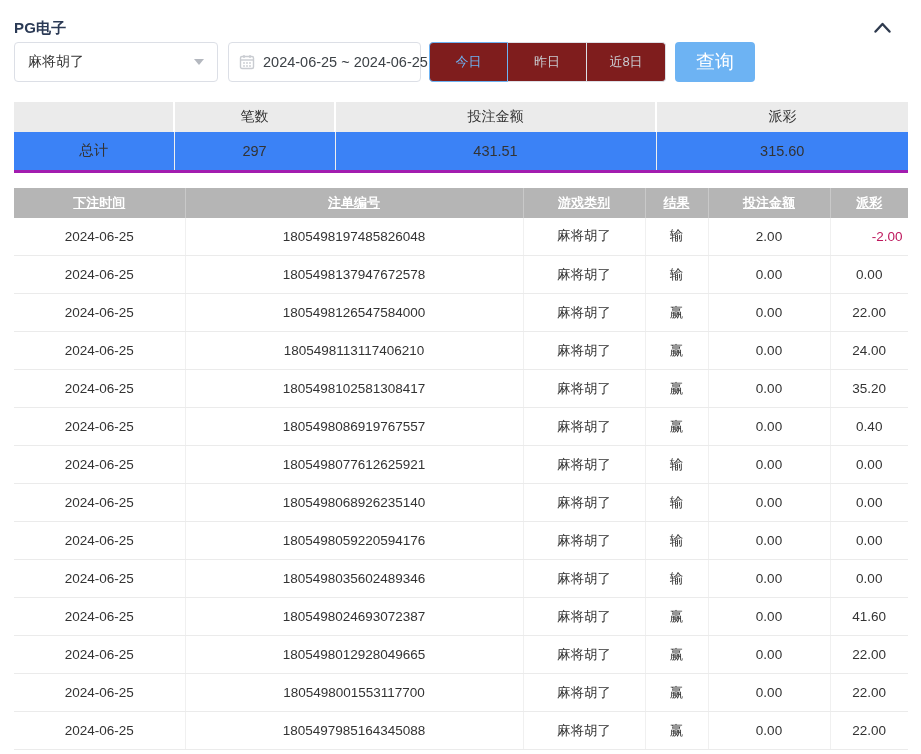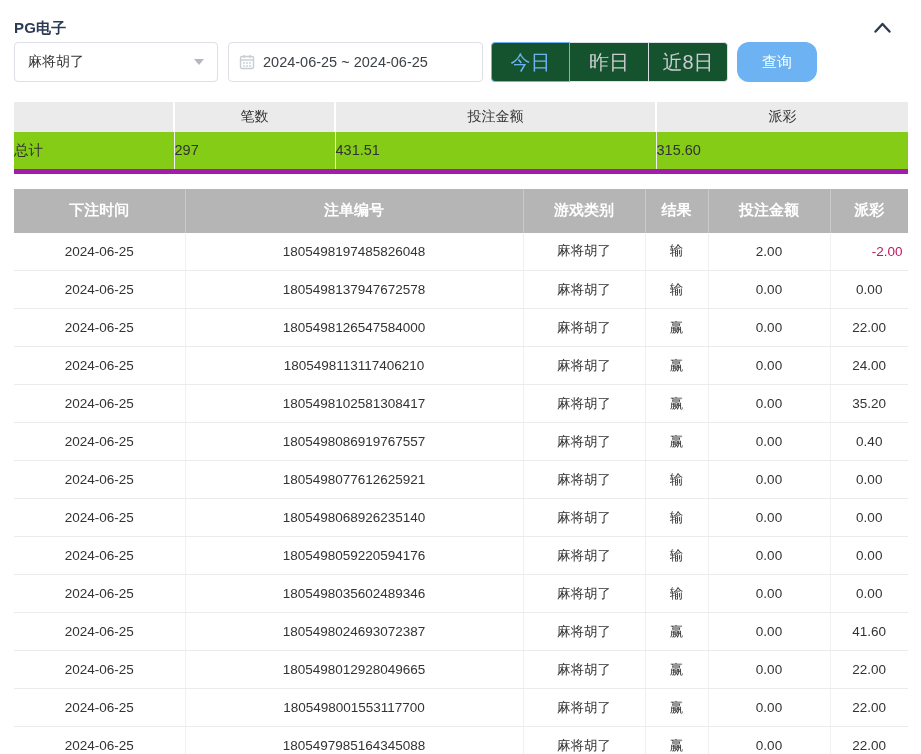--- a/index.html
+++ b/index.html
@@ -27,88 +27,88 @@
     display: flex; align-items: center; justify-content: space-between;
     padding: 0 13px; cursor: pointer; background: #fff;
   }
   .select-box .sel-text { font-size: 14px; color: #333; }
   .caret-down {
     width: 0; height: 0;
     border-left: 5px solid transparent; border-right: 5px solid transparent;
     border-top: 6px solid #b4b8bf;
   }
   .date-box {
-    width: 255px; height: 40px; margin-left: 10px;
+    width: 193px; height: 40px; margin-left: 10px;
     border: 1px solid #dcdfe6; border-radius: 4px;
     display: flex; align-items: center;
     padding: 0 10px; background: #fff; cursor: pointer;
   }
   .date-box .cal-icon { margin-right: 8px; display: flex; }
   .date-box .date-text { font-size: 14.5px; color: #3d4247; white-space: nowrap; }
 
   .btn-group {
     display: flex; margin-left: 8px; height: 40px;
     border-radius: 4px;
   }
   .btn-group .qbtn {
     width: 79px; height: 40px;
-    background: #14532d; border: 1px solid #dcdfe6;
-    font-size: 20px; color: #c9ccd1; cursor: pointer;
+    background: #7f1d1d; border: 1px solid #dcdfe6;
+    font-size: 13px; color: #c9ccd1; cursor: pointer;
     display: flex; align-items: center; justify-content: center;
   }
   .btn-group .qbtn:first-child { border-radius: 4px 0 0 4px; }
   .btn-group .qbtn:last-child { border-radius: 0 4px 4px 0; }
   .btn-group .qbtn + .qbtn { border-left: none; }
   .btn-group .qbtn.active {
     border: 1px solid #6db3f3; color: #6db3f3; z-index: 2;
   }
   .search-btn {
     margin-left: 9px; width: 80px; height: 40px;
-    background: #6db3f3; border: none; border-radius: 12px;
-    color: #fff; font-size: 15px; cursor: pointer;
+    background: #6db3f3; border: none; border-radius: 4px;
+    color: #fff; font-size: 19px; cursor: pointer;
     display: flex; align-items: center; justify-content: center;
   }
 
   
   .summary-table {
     width: 894px; margin-top: 20px;
     border-collapse: collapse; table-layout: fixed;
   }
   .summary-table col.sc0 { width: 160px; }
   .summary-table col.sc1 { width: 161px; }
   .summary-table col.sc2 { width: 321px; }
   .summary-table col.sc3 { width: 252px; }
   .summary-table th {
     background: #ebebeb; height: 30px;
     font-size: 14px; font-weight: 400; color: #333;
     border-left: 2px solid #fff;
   }
   .summary-table th:first-child { border-left: none; }
   .summary-table td {
-    background: #84cc16; height: 39px;
-    font-size: 14.5px; color: #333; text-align: left;
-    border-left: 1px solid #efefef; border-bottom: 5px solid #a21caf;
+    background: #3b82f6; height: 39px;
+    font-size: 14.5px; color: #333; text-align: center;
+    border-left: 1px solid #efefef; border-bottom: 3px solid #a21caf;
   }
   .summary-table td:first-child { border-left: none; }
 
   
   .main-table {
     width: 894px; margin-top: 15px;
     border-collapse: collapse; table-layout: fixed;
   }
   .main-table col.c0 { width: 171px; }
   .main-table col.c1 { width: 338px; }
   .main-table col.c2 { width: 122px; }
   .main-table col.c3 { width: 63px; }
   .main-table col.c4 { width: 122px; }
   .main-table col.c5 { width: 78px; }
   .main-table th {
-    background: #b5b5b5; height: 44px;
-    color: #ffffff; font-size: 15px; font-weight: 700;
-    text-align: center; border-left: 1px solid #c9c9c9;
+    background: #b5b5b5; height: 30px;
+    color: #ffffff; font-size: 13px; font-weight: 700;
+    text-align: center; border-left: 1px solid #c9c9c9; text-decoration: underline;
   }
   .main-table th:first-child { border-left: none; }
   .main-table td {
     height: 38px; background: #fff;
     font-size: 13.5px; color: #333; text-align: center;
     border-bottom: 1px solid #ebebeb; border-left: 1px solid #f0f0f0;
     white-space: nowrap; overflow: hidden;
   }
   .main-table td:first-child { border-left: none; }
   .main-table td.neg { color: #be185d; padding-left: 36px; }

